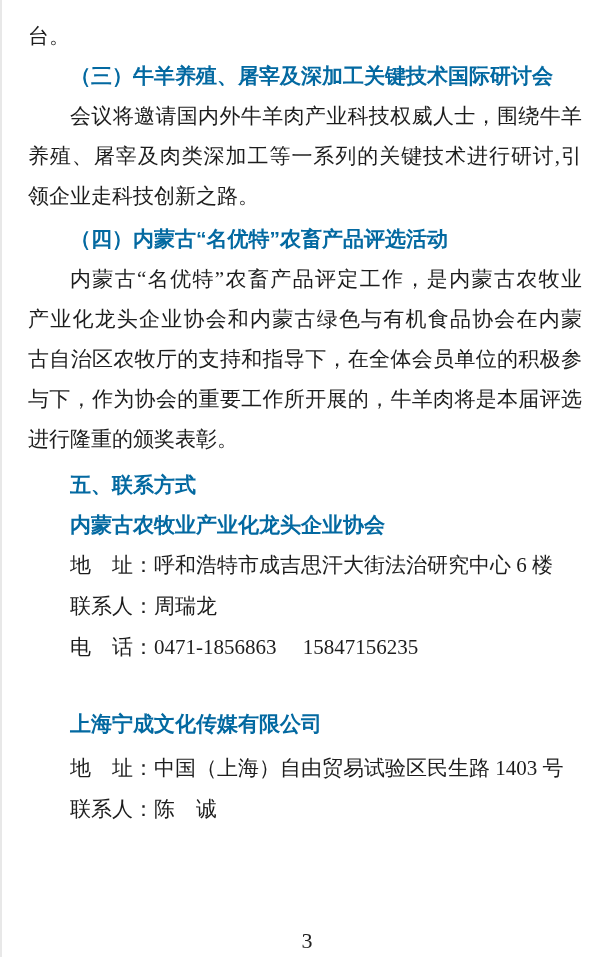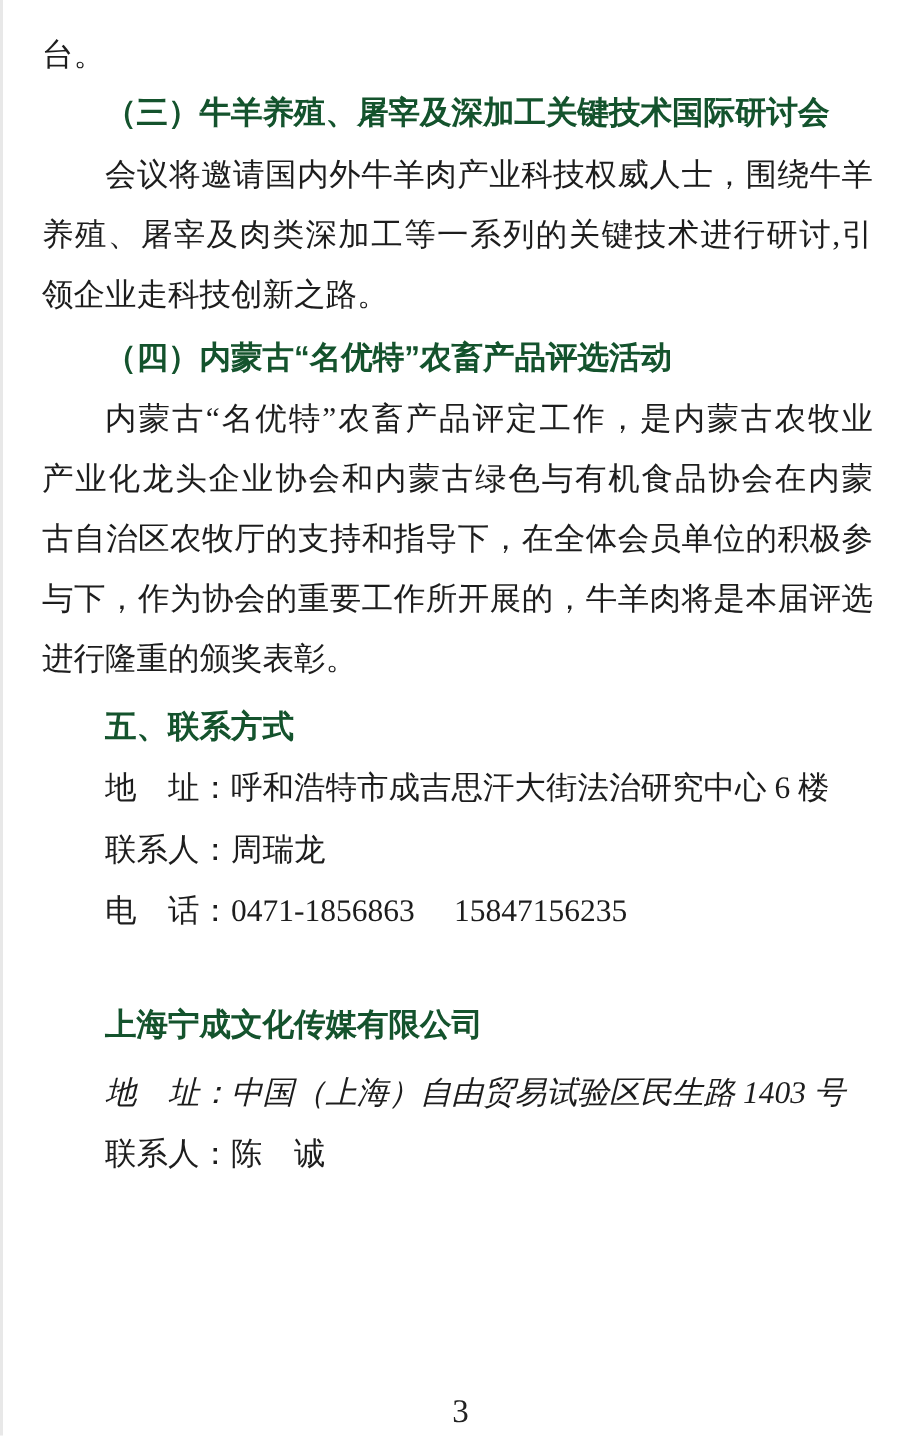--- a/index.html
+++ b/index.html
@@ -38,21 +38,21 @@
     line-height: 40px;
     height: 40px;
     white-space: normal;
     overflow: visible;
   }
   .line.body {
     font-family: "Liberation Serif", "DejaVu Serif", serif;
   }
   .line.heading {
     font-weight: 700;
-    color: #14532d;
+    color: #0369a1;
     font-family: "Liberation Sans", "DejaVu Sans", sans-serif;
   }
   .line.contact {
     line-height: 41px;
     height: 41px;
   }
   .line.fill {
     text-align: justify;
     text-align-last: justify;
   }
@@ -82,21 +82,22 @@
       <div class="line body fill indent">会议将邀请国内外牛羊肉产业科技权威人士，围绕牛羊</div>
       <div class="line body fill">养殖、屠宰及肉类深加工等一系列的关键技术进行研讨,引</div>
       <div class="line body">领企业走科技创新之路。</div>
       <div class="line heading indent" style="margin-top: 3px;">（四）内蒙古“名优特”农畜产品评选活动</div>
       <div class="line body fill indent">内蒙古“名优特”农畜产品评定工作，是内蒙古农牧业</div>
       <div class="line body fill">产业化龙头企业协会和内蒙古绿色与有机食品协会在内蒙</div>
       <div class="line body fill">古自治区农牧厅的支持和指导下，在全体会员单位的积极参</div>
       <div class="line body fill">与下，作为协会的重要工作所开展的，牛羊肉将是本届评选</div>
       <div class="line body">进行隆重的颁奖表彰。</div>
       <div class="line heading indent" style="margin-top: 6px;">五、联系方式</div>
+      <div class="line heading indent">内蒙古农牧业产业化龙头企业协会</div>
       <div class="line contact indent">地　址：呼和浩特市成吉思汗大街法治研究中心 6 楼</div>
       <div class="line contact indent">联系人：周瑞龙</div>
       <div class="line contact indent">电　话：0471-1856863　 15847156235</div>
       <div class="line heading indent" style="margin-top: 36px;">上海宁成文化传媒有限公司</div>
-      <div class="line contact indent" style="margin-top: 4px; font-style: italic;">地　址：中国（上海）自由贸易试验区民生路 1403 号</div>
+      <div class="line contact indent" style="margin-top: 4px;">地　址：中国（上海）自由贸易试验区民生路 1403 号</div>
       <div class="line contact indent">联系人：陈　诚</div>
     </div>
   <div class="page-number">3</div>
 </div>
 
 </body></html>

